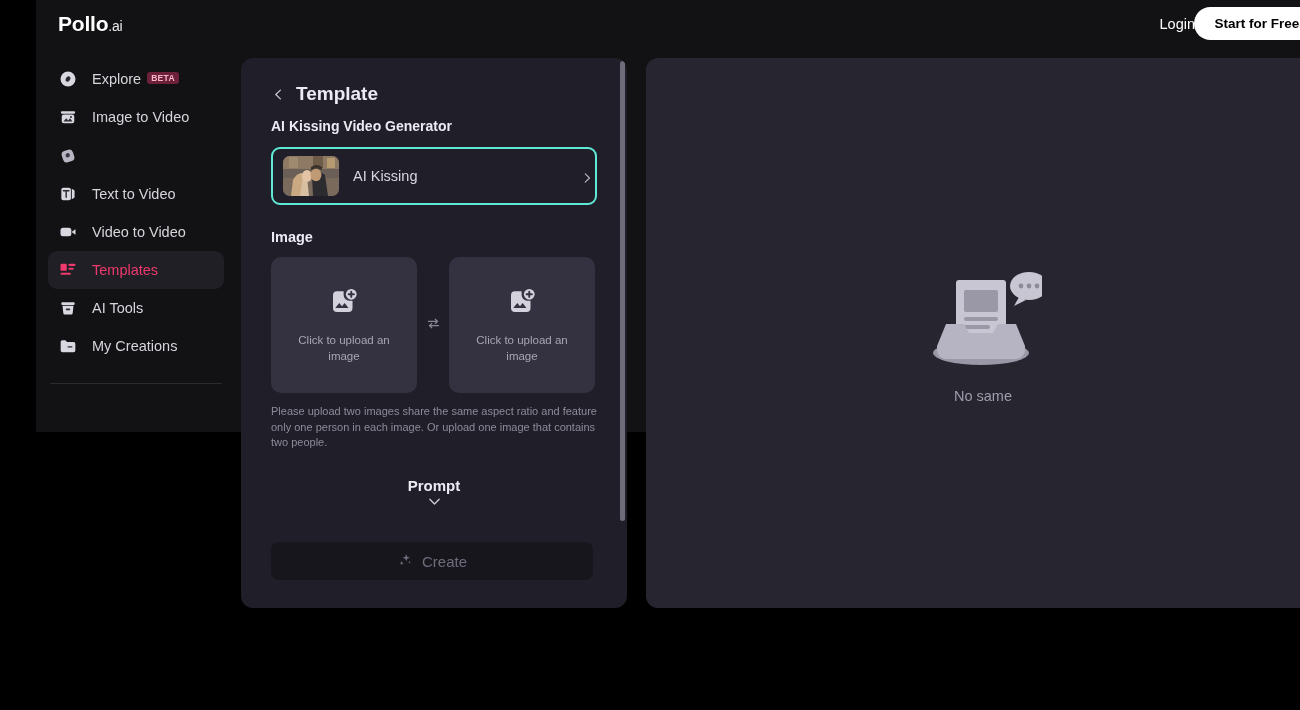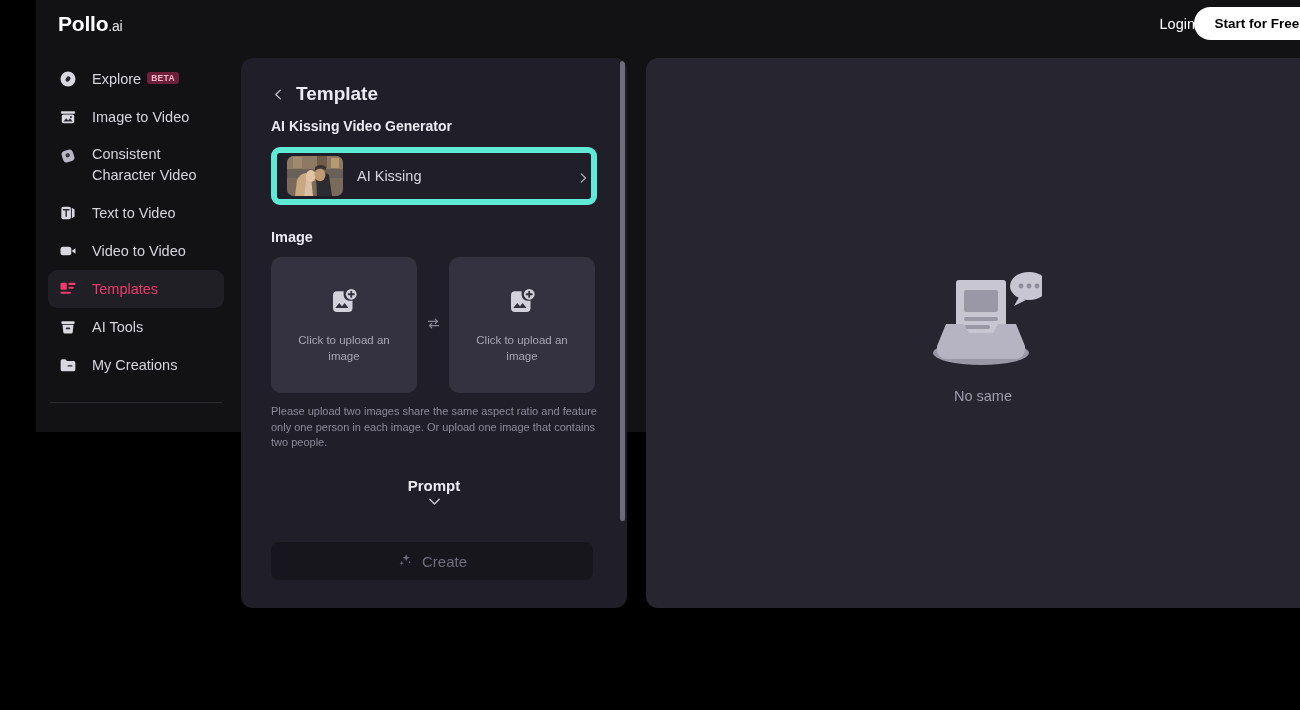--- a/index.html
+++ b/index.html
@@ -202,21 +202,21 @@
     font-weight: bold;
     margin-bottom: 12px;
     line-height: 18px;
   }
 
   .template-row {
     display: flex;
     align-items: center;
     gap: 14px;
     height: 58px;
-    border: 6px solid #5eead4;
+    border: 2px solid #5eead4;
     border-radius: 9px;
     padding: 0 2px 0 10px;
     cursor: pointer;
     background: transparent;
   }
   .thumb {
     flex: 0 0 56px;
     width: 56px; height: 40px;
     border-radius: 7px;
     overflow: hidden;
@@ -390,21 +390,20 @@
 
       <div class="nav-item two-line">
         <span class="ico">
           <svg width="20" height="20" viewBox="0 0 24 24">
               <g transform="rotate(-18 12 12)">
                 <rect x="5" y="5" width="14" height="14" rx="4.5" fill="#b9b6c4"></rect>
                 <circle cx="12" cy="11" r="2.6" fill="#3a3842"></circle>
               </g>
             </svg>
         </span>
-        <span class="lbl">Consistent Character Video</span>
       </div>
 
       <div class="nav-item">
         <span class="ico">
           <svg width="20" height="20" viewBox="0 0 24 24">
               <rect x="4" y="4.5" width="11.5" height="15" rx="2.4" fill="#d9d7e0"></rect>
               <path d="M6.5 8h6.6M9.8 8v8" stroke="#2a2930" stroke-width="1.7" stroke-linecap="round"></path>
               <path d="M16.6 5.8l3.3 2.1v8.2l-3.3 2.1z" fill="#d9d7e0"></path>
             </svg>
         </span>

